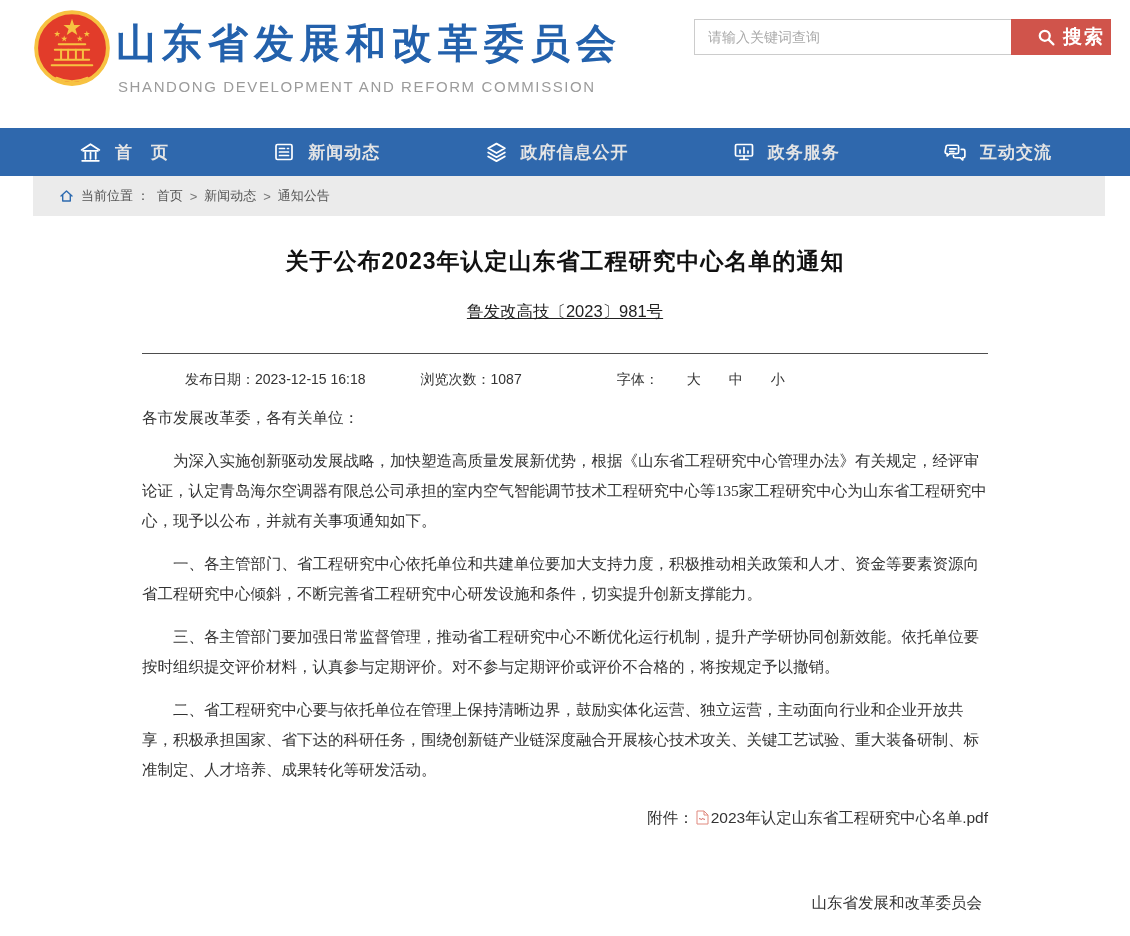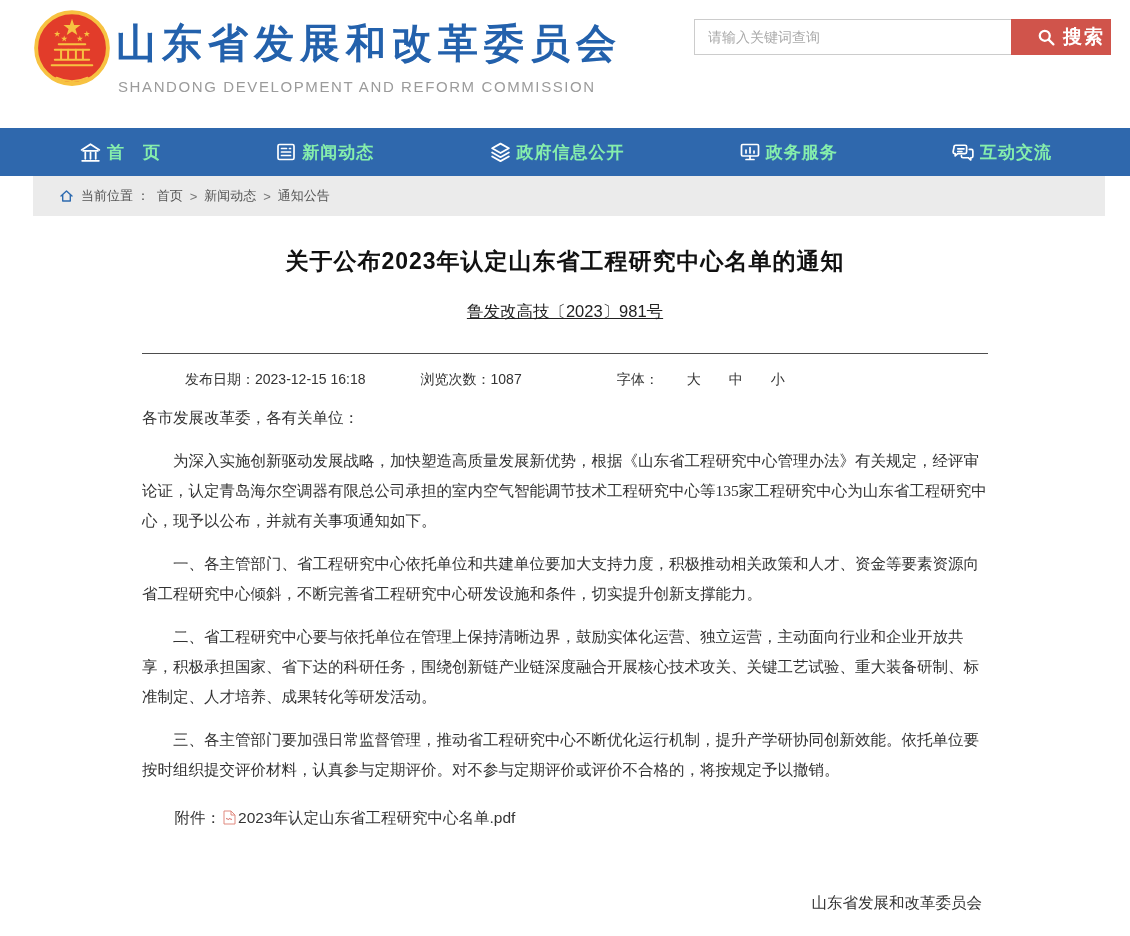--- a/index.html
+++ b/index.html
@@ -46,22 +46,22 @@
     display:flex;align-items:center;justify-content:flex-end;gap:7px;
     font-family:inherit;
   }
   
   .nav{
     height:48px;background:var(--nav-blue);
     display:flex;align-items:center;justify-content:space-between;
     padding:0 78px;
   }
   .nav-item{
-    display:flex;align-items:center;gap:4px;cursor:pointer;
-    color:#86efac;font-size:17px;font-weight:bold;letter-spacing:1px;white-space:nowrap;
+    display:flex;align-items:center;gap:12px;cursor:pointer;
+    color:#e5e5e5;font-size:17px;font-weight:bold;letter-spacing:1px;white-space:nowrap;
   }
   .nav-item svg{display:block;}
   
   .breadcrumb{
     margin:0 25px 0 33px;height:40px;background:var(--breadcrumb-bg);
     display:flex;align-items:center;gap:7px;
     padding-left:26px;font-size:13px;color:#555;
   }
   .crumb{cursor:pointer;}
   .crumb-sep{color:#777;}
@@ -76,21 +76,21 @@
   .meta-row{
     display:flex;align-items:center;margin-top:17px;padding-left:43px;
     font-size:14px;color:#333;
   }
   .meta-views{margin-left:55px;}
   .meta-font{margin-left:95px;display:flex;align-items:center;gap:21px;}
   .font-size-opt{margin-left:7px;cursor:pointer;}
   .body-text{margin-top:14px;font-size:15.5px;line-height:30px;color:#333;}
   .salutation{margin:8px 0 0 0;}
   .para{text-indent:2em;margin:13px 0 0 0;font-family:Liberation Serif, serif;}
-  .attachment{margin:18px 0 0 0;padding-left:2.1em;}
+  .attachment{margin:18px 0 0 0;padding-left:2.1em;text-align:right;}
   .attachment .pdf-icon{display:inline-block;vertical-align:-2px;margin:0 2px;}
   .attachment-link{color:#333;cursor:pointer;}
   .signature{margin-top:55px;font-size:15.5px;}
   .sign-org{text-align:right;padding-right:6px;}
 </style>
 </head>
 <body>
 
 <div class="header">
   <svg class="emblem" viewBox="0 0 100 110" aria-hidden="true">
@@ -195,22 +195,22 @@
       <span class="font-size-opt">大</span>
       <span class="font-size-opt">中</span>
       <span class="font-size-opt">小</span>
     </span>
   </div>
 
   <div class="body-text">
     <p class="salutation">各市发展改革委，各有关单位：</p>
     <p class="para">为深入实施创新驱动发展战略，加快塑造高质量发展新优势，根据《山东省工程研究中心管理办法》有关规定，经评审论证，认定青岛海尔空调器有限总公司承担的室内空气智能调节技术工程研究中心等135家工程研究中心为山东省工程研究中心，现予以公布，并就有关事项通知如下。</p>
     <p class="para">一、各主管部门、省工程研究中心依托单位和共建单位要加大支持力度，积极推动相关政策和人才、资金等要素资源向省工程研究中心倾斜，不断完善省工程研究中心研发设施和条件，切实提升创新支撑能力。</p>
+    <p class="para">三、各主管部门要加强日常监督管理，推动省工程研究中心不断优化运行机制，提升产学研协同创新效能。依托单位要按时组织提交评价材料，认真参与定期评价。对不参与定期评价或评价不合格的，将按规定予以撤销。</p>
     <p class="para">二、省工程研究中心要与依托单位在管理上保持清晰边界，鼓励实体化运营、独立运营，主动面向行业和企业开放共享，积极承担国家、省下达的科研任务，围绕创新链产业链深度融合开展核心技术攻关、关键工艺试验、重大装备研制、标准制定、人才培养、成果转化等研发活动。</p>
-    <p class="para">三、各主管部门要加强日常监督管理，推动省工程研究中心不断优化运行机制，提升产学研协同创新效能。依托单位要按时组织提交评价材料，认真参与定期评价。对不参与定期评价或评价不合格的，将按规定予以撤销。</p>
 
     <p class="attachment"><span>附件：</span><svg class="pdf-icon" width="13" height="15" viewBox="0 0 13 15">
           <path d="M1,1 h7 l4,4 v9 h-11 z" fill="#fff" stroke="#e0897f" stroke-width="1"></path>
           <path d="M8,1 v4 h4" fill="none" stroke="#e0897f" stroke-width="1"></path>
           <path d="M3,9 c1,-1.5 2,1.5 3,0 c1,-1.5 2,1.5 3,0" fill="none" stroke="#d0544b" stroke-width="1"></path>
         </svg><span class="attachment-link">2023年认定山东省工程研究中心名单.pdf</span></p>
 
     <div class="signature">
       <div class="sign-org">山东省发展和改革委员会</div>
 

